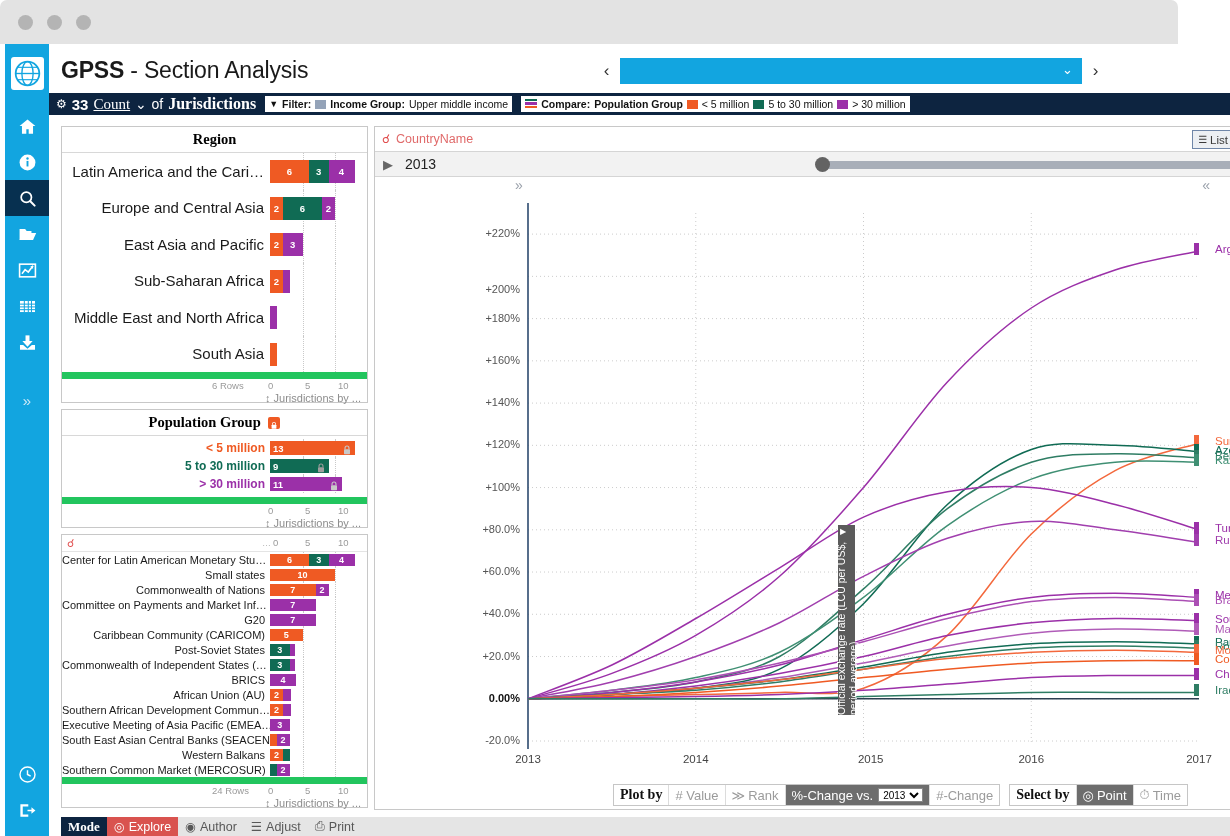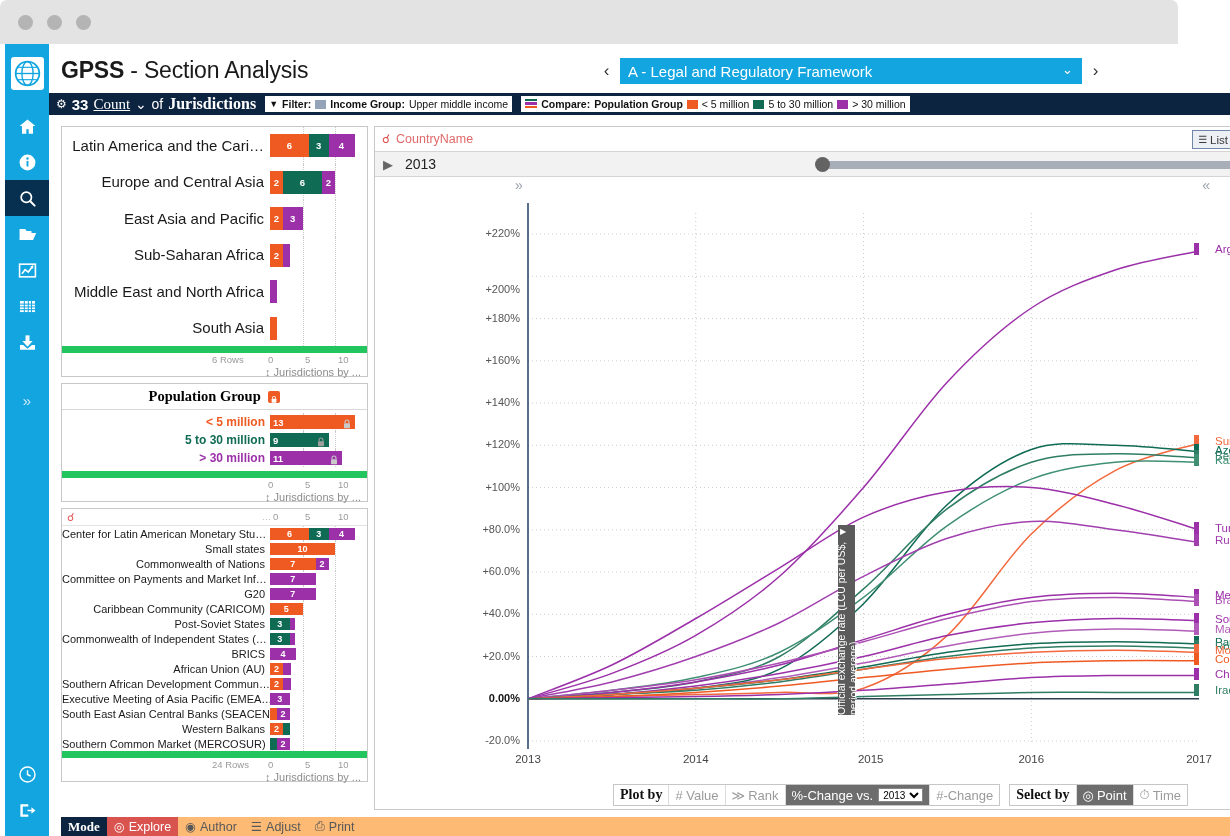--- a/index.html
+++ b/index.html
@@ -178,21 +178,21 @@
   .ctrl-btn select { font-size:10px; height:14px; border:1px solid #888; background:#fff; color:#000;}
 
   
   #legend { position:absolute; left:1192px; top:126px; width:38px; height:684px; overflow:hidden; }
   .lg { position:absolute; display:flex; align-items:center; gap:16px; font-size:11.5px; white-space:nowrap; }
   .lg .mk { width:5px; height:12px; display:block; flex:none; }
 
   
   #modebar {
     position:absolute; left:61px; top:817px; width:1169px; height:19px;
-    background:#fdba74; display:flex; align-items:center; font-size:12.5px;
+    background:#e5e5e5; display:flex; align-items:center; font-size:12.5px;
   }
   #modebar .mode-lbl {
     background:#0d2440; color:#fff; height:19px; display:flex; align-items:center;
     padding:0 7px; font-family:"Liberation Serif", serif; font-weight:bold; font-size:13px;
   }
   #modebar .mb {
     height:19px; display:flex; align-items:center; gap:4px; padding:0 7px; color:#585858;
   }
   #modebar .mb.active { background:#d9534f; color:#fff; }
 </style>
@@ -290,21 +290,20 @@
   </div>
 
   <div id="header">
     <div id="app-title">
       <b>GPSS</b><span class="sub"> - Section Analysis</span>
     </div>
   </div>
   <div id="section-nav">
     <span class="nav-arrow">‹</span>
     <div id="section-select">
-      <span>A - Legal and Regulatory Framework</span>
       <span class="caret">⌄</span>
     </div>
     <span class="nav-arrow">›</span>
   </div>
 
   <div id="toolbar">
     <span class="gear">⚙</span>
     <span class="cnt">33</span>
     <span class="count-link">Count</span>
     <span>⌄</span>
@@ -332,20 +331,21 @@
       <span class="sw" style="background:#106b54"></span>
       <span>5 to 30 million</span>
       <span class="sw" style="background:#9b30a8"></span>
       <span>&gt; 30 million</span>
     </div>
   </div>
 
   <div id="panels">
 
     <div class="panel">
+      <div class="panel-title">Region</div>
       <div class="rowlist" id="region-rows">
           <div class="brow">
             <div class="lbl">Latin America and the Cari…</div>
             <div class="bars">
               <div class="gridline" style="left: 32.5px;"></div>
               <div class="gridline" style="left: 65px;"></div>
               <div class="seg" style="left: 0px; width: 39px; background: rgb(239, 90, 35);">6</div>
               <div class="seg" style="left: 39px; width: 19.5px; background: rgb(16, 107, 84);">3</div>
               <div class="seg" style="left: 58.5px; width: 26px; background: rgb(155, 48, 168);">4</div>
             </div>

